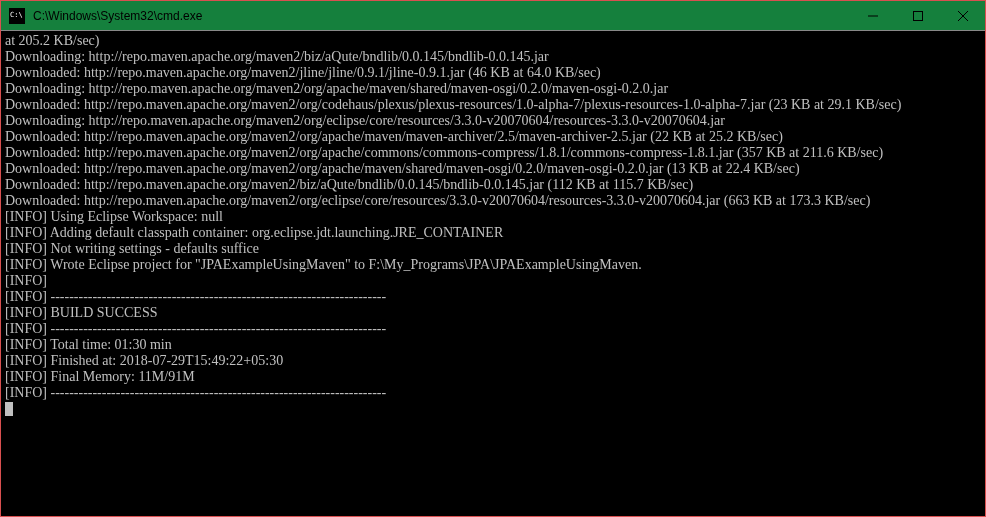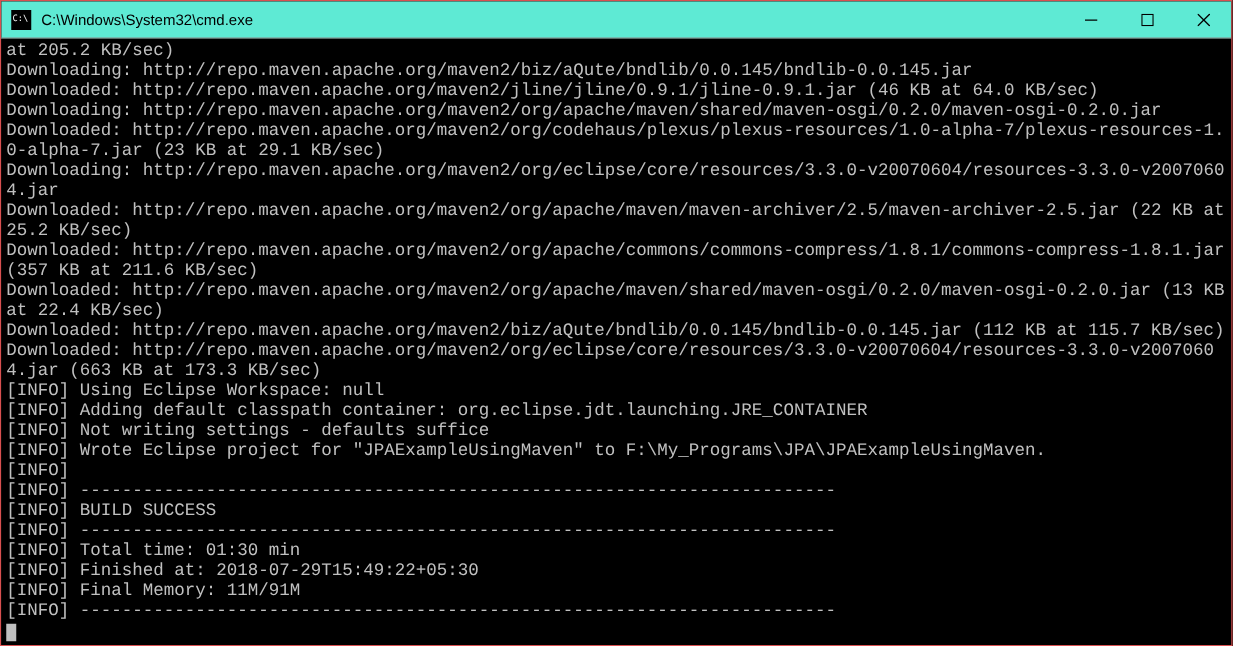--- a/index.html
+++ b/index.html
@@ -6,21 +6,21 @@
   body {
     width: 986px;
     height: 517px;
     border: 1px solid #d85050;
     font-family: "Segoe UI", Arial, sans-serif;
     overflow: hidden;
     background: #000;
   }
   .titlebar {
     height: 30px;
-    background: #5eead4;
+    background: #15803d;
     display: flex;
     align-items: center;
     border-bottom: 1px solid #888;
   }
   .app-icon {
     width: 16px;
     height: 16px;
     margin: 0 6px 0 8px;
     background: #000;
     position: relative;
@@ -53,21 +53,21 @@
     justify-content: center;
     font-size: 10px;
     color: #000;
   }
   .win-btn svg { display: block; }
   .console {
     width: 100%;
     height: calc(100% - 30px);
     background: #000;
     color: #c0c0c0;
-    font-family: Liberation Mono, monospace;
+    font-family: Liberation Serif, serif;
     font-size: 14px;
     line-height: 16px;
     padding: 2px 4px;
     white-space: pre-wrap;
     word-break: break-all;
     overflow: hidden;
   }
   .prompt-line {
     display: inline;
   }

